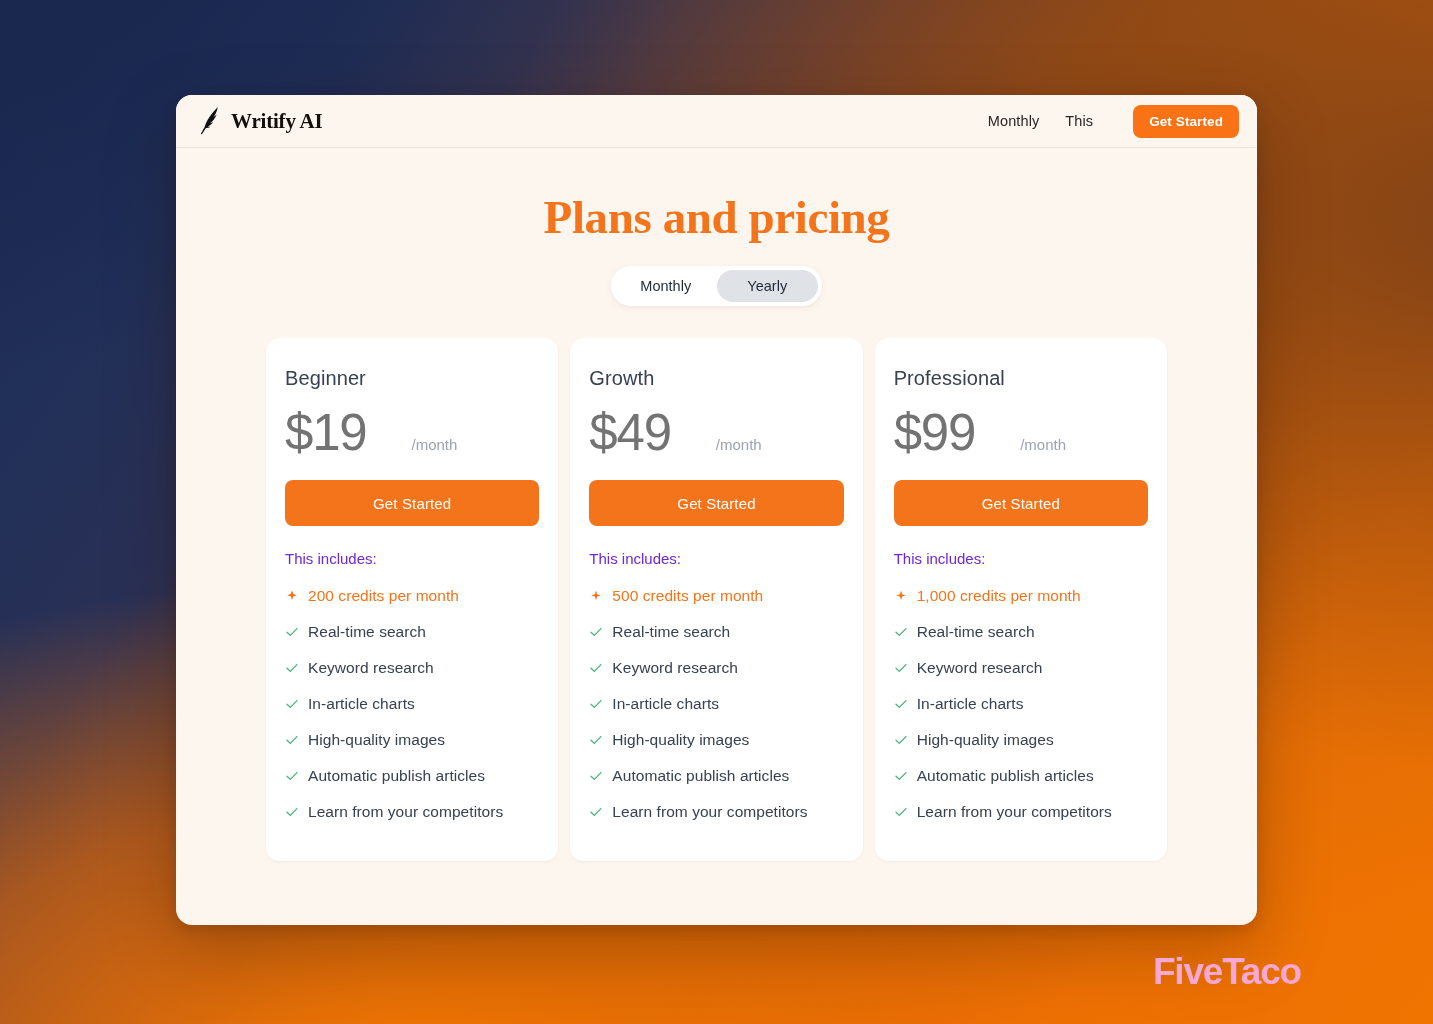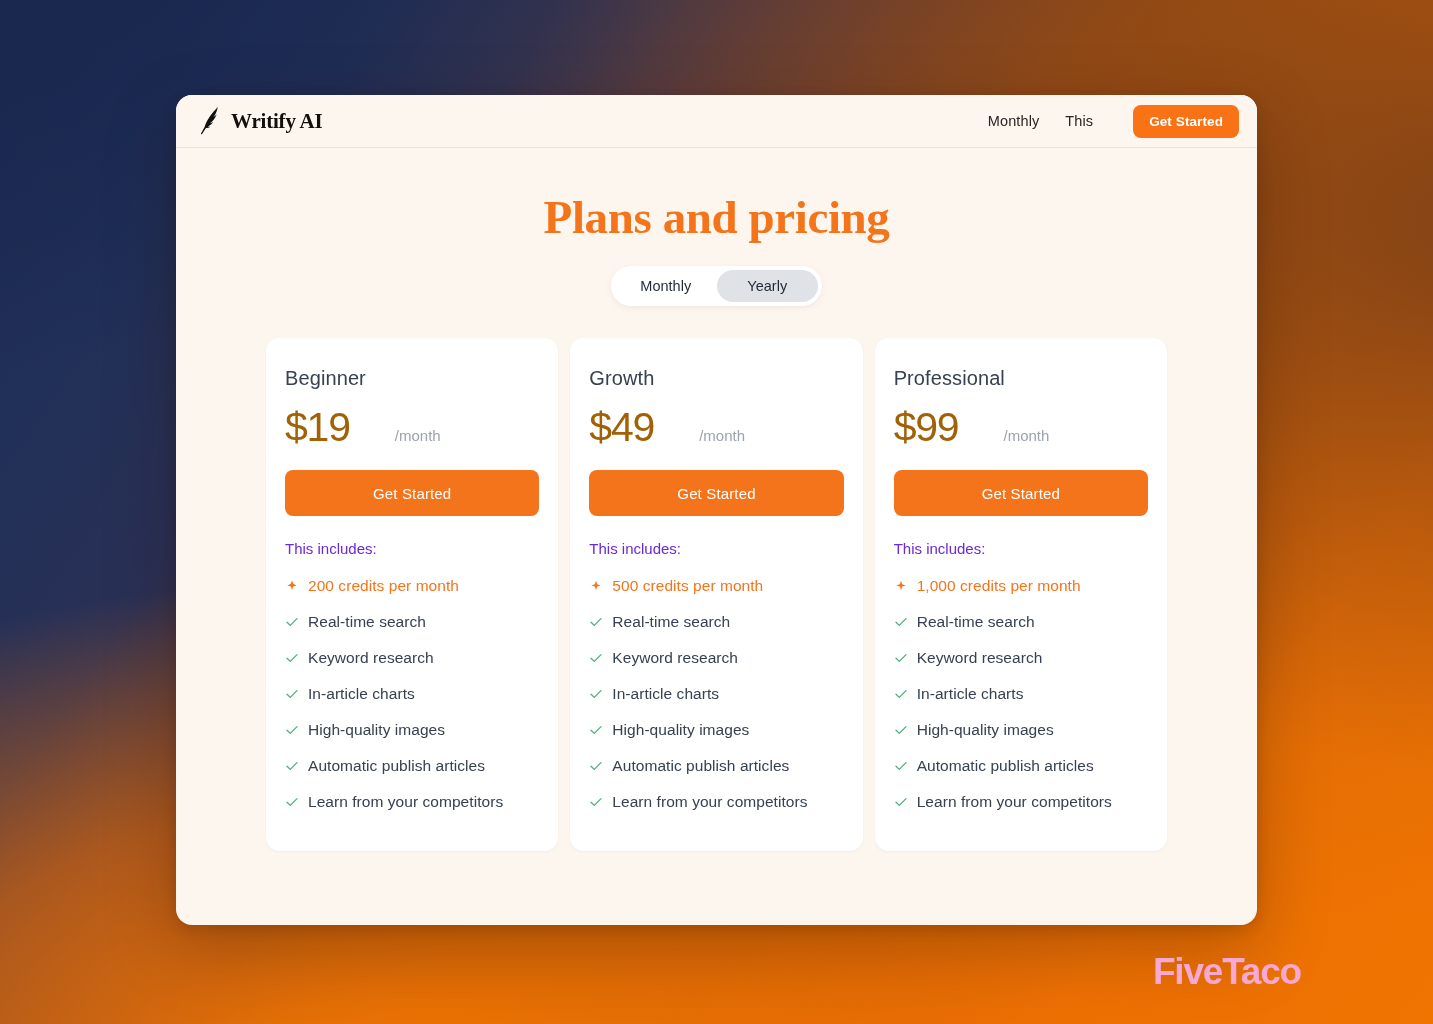--- a/index.html
+++ b/index.html
@@ -170,22 +170,22 @@
     color: #374151;
     letter-spacing: 0.1px;
   }
   .plan-price-row {
     display: flex;
     align-items: baseline;
     gap: 9px;
     margin-top: 17px;
   }
   .plan-price {
-    font-size: 41px;
-    color: #a16207;
+    font-size: 51px;
+    color: #737373;
     letter-spacing: -1.2px;
     line-height: 1;
   }
   .plan-period {
     font-size: 15px;
     color: #9CA3AF;
     margin-left: 36px;
   }
   .plan-cta {
     display: block;

